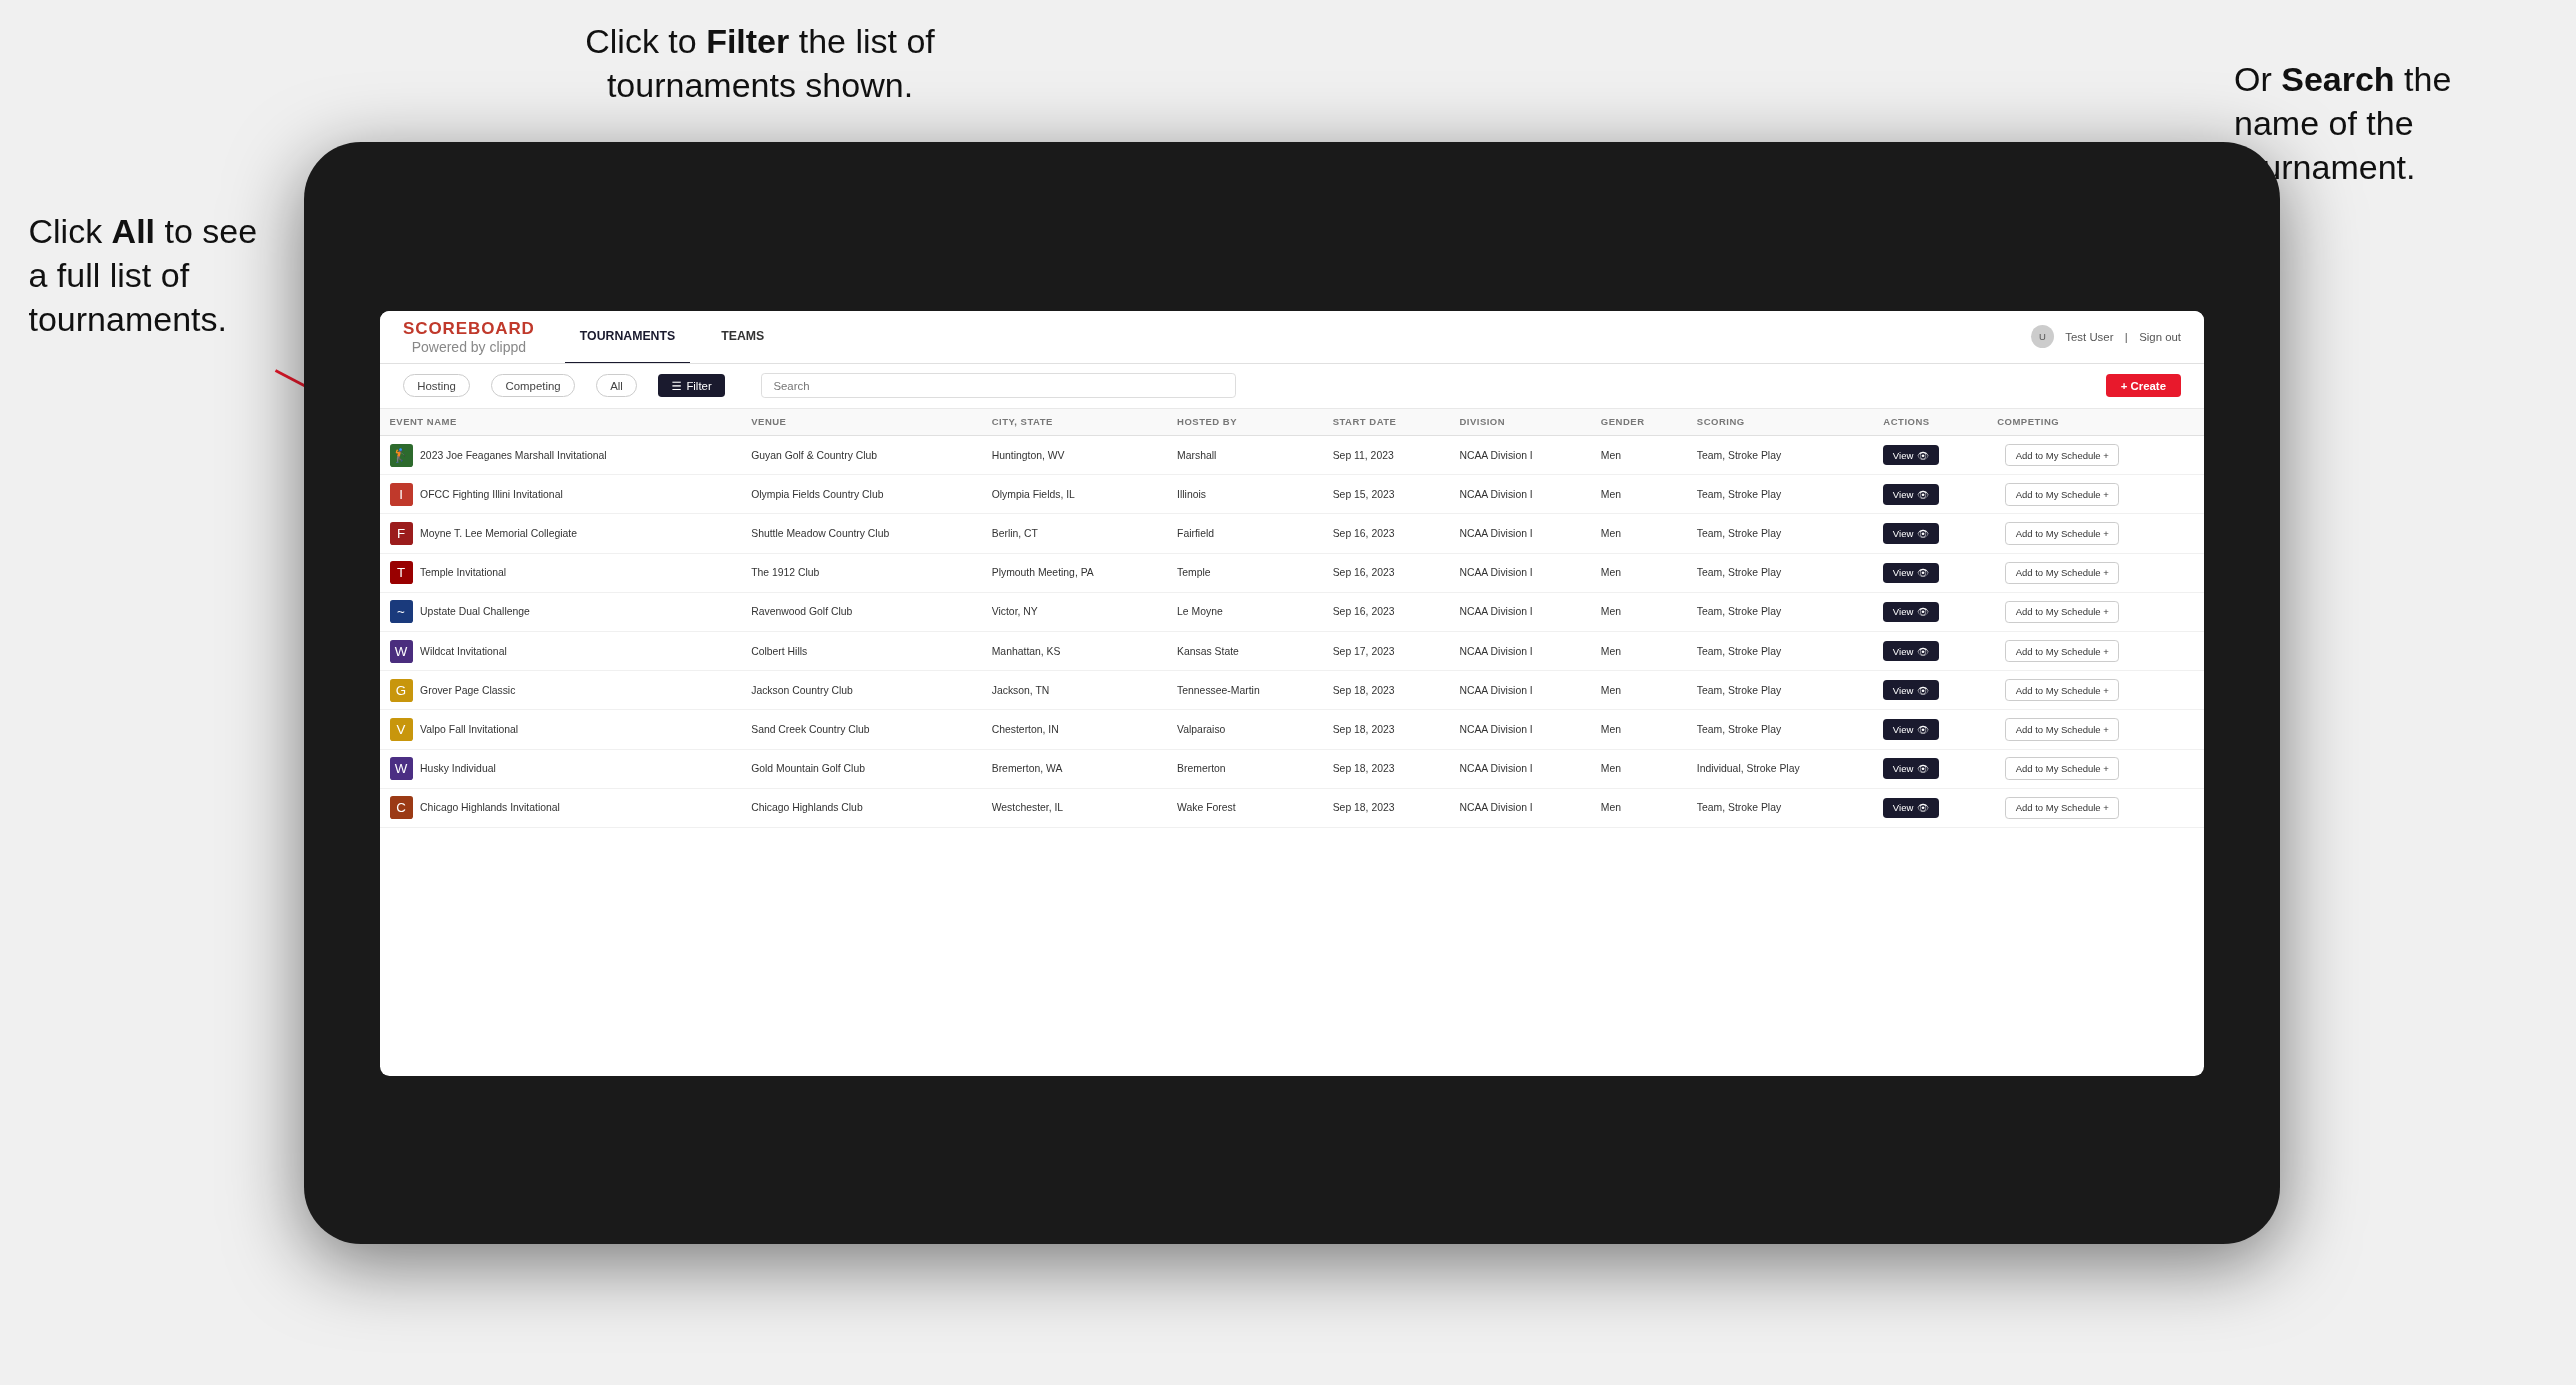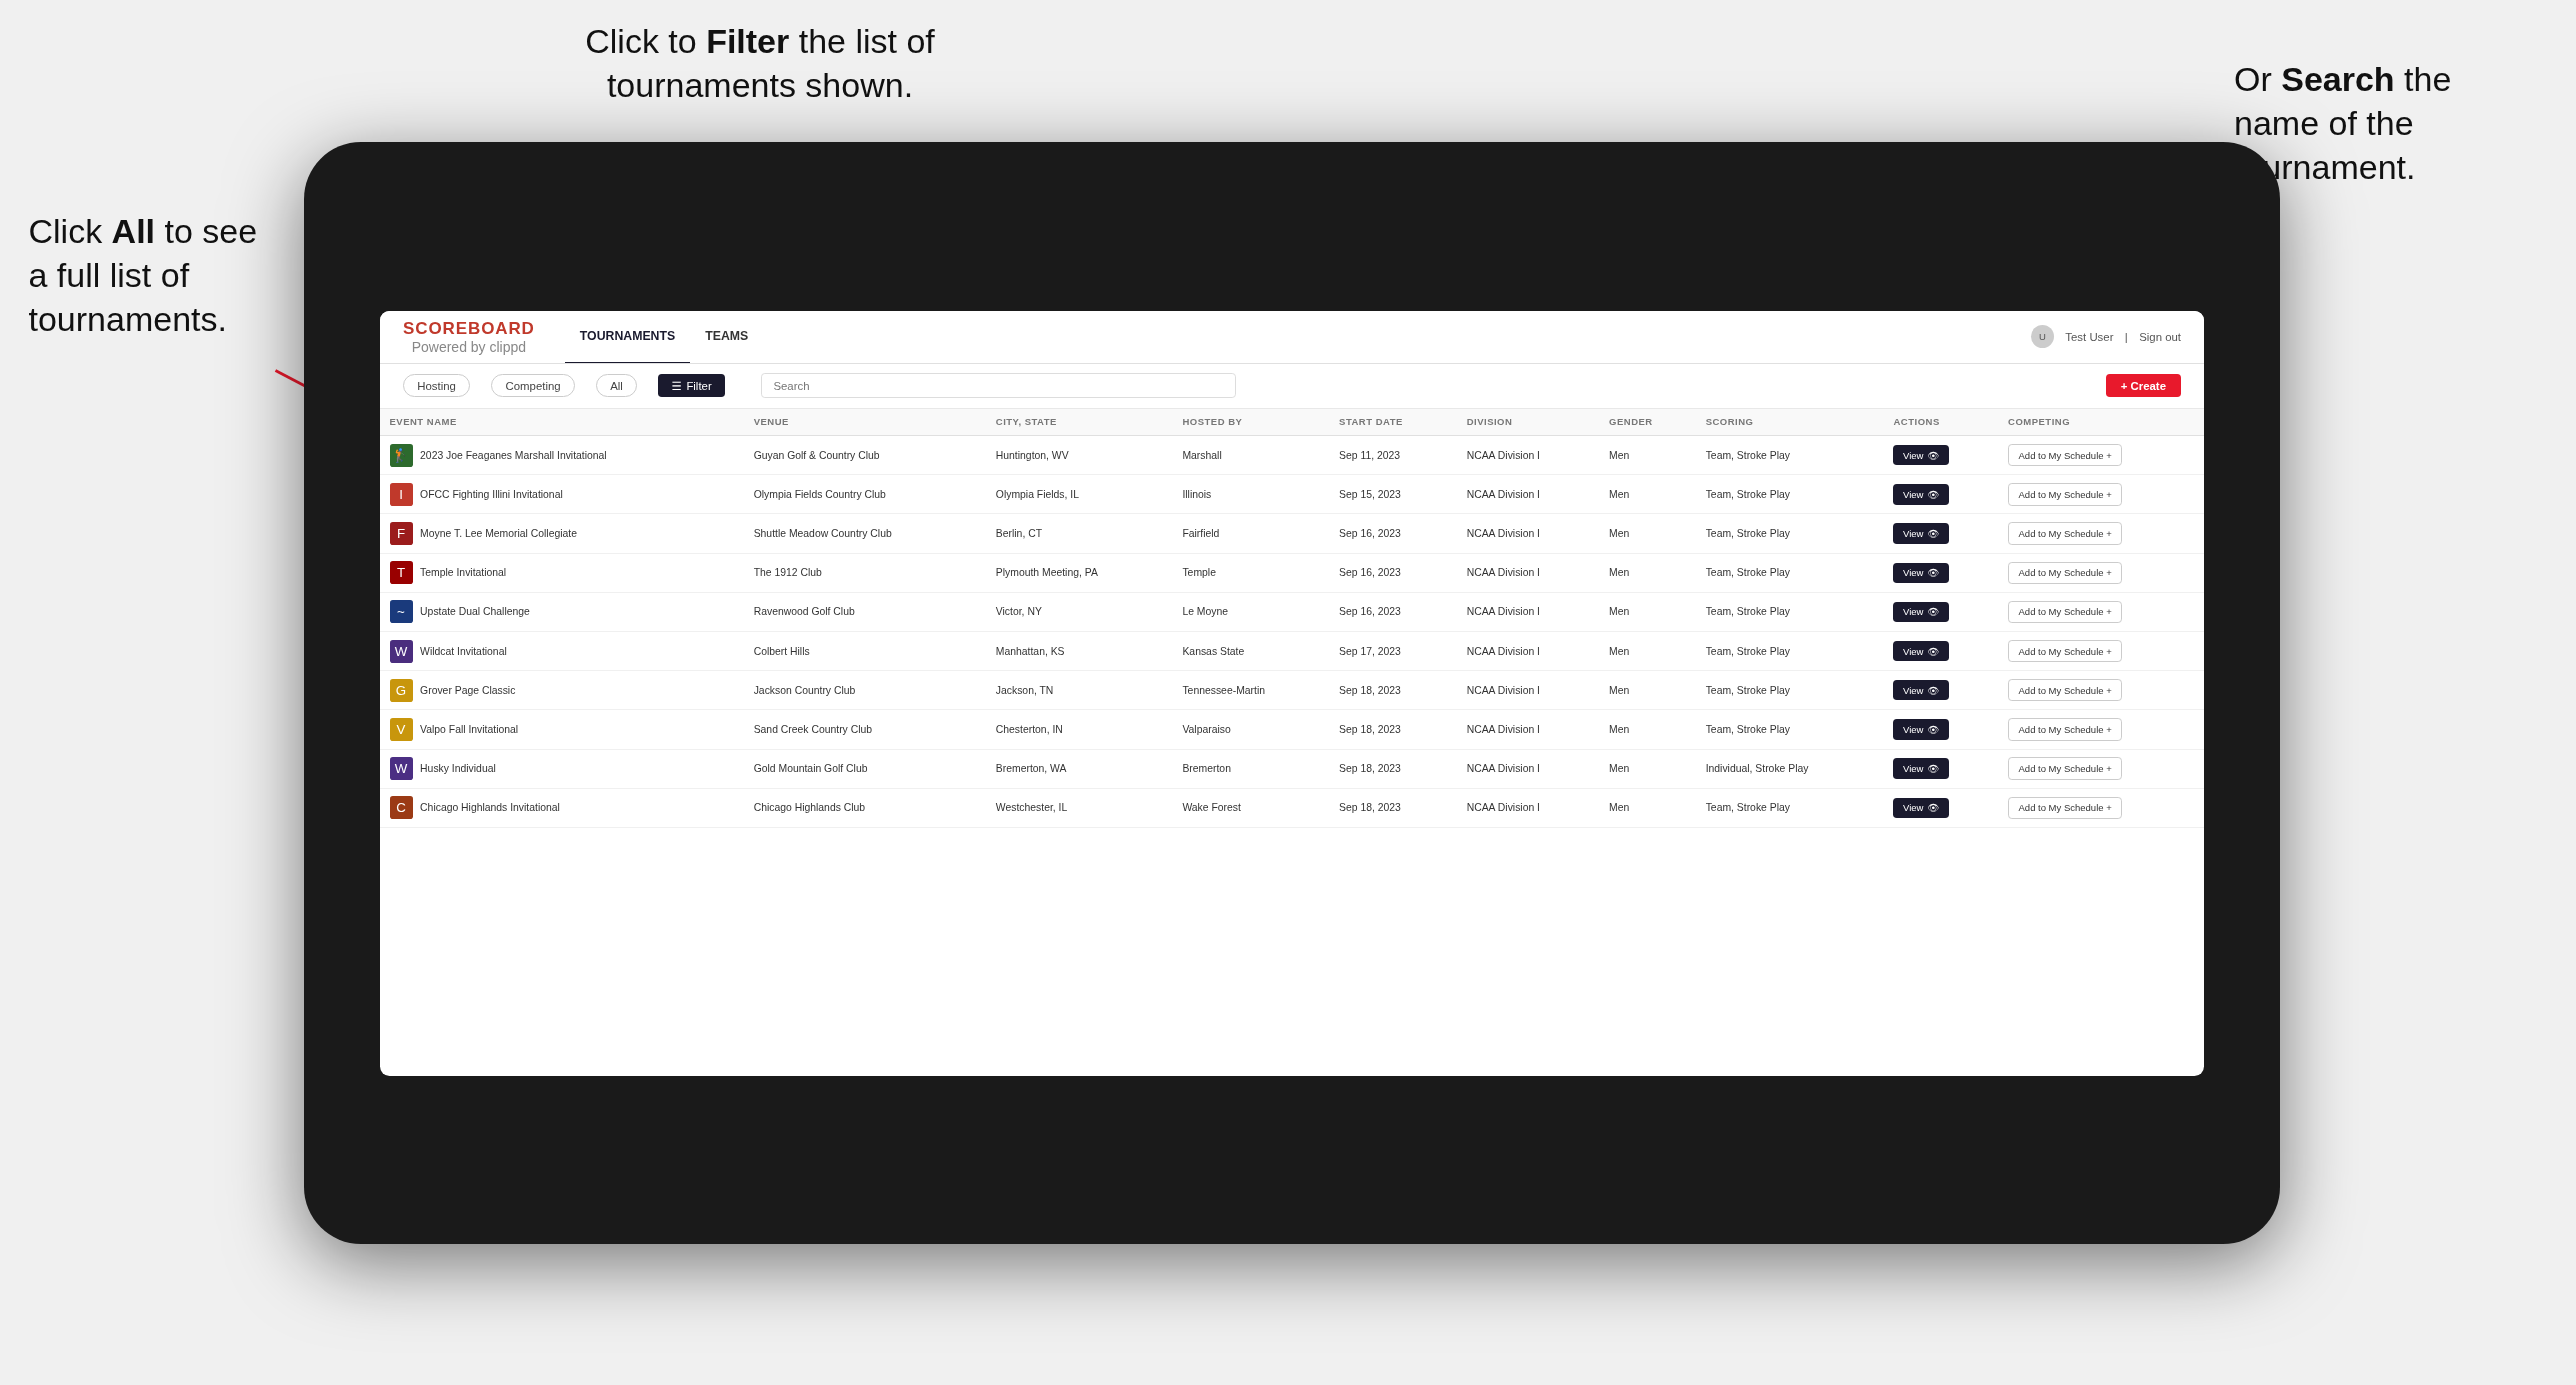--- a/index.html
+++ b/index.html
@@ -97,21 +97,21 @@
       letter-spacing: 0.9px;
     }
     .logo-sub {
       font-size: 14px;
       color: #888;
       text-align: center;
     }
 
     .nav-links {
       display: flex;
-      gap: 0;
+      gap: 16px;
     }
     .nav-link {
       padding: 0 15px;
       font-size: 12.3px;
       font-weight: 600;
       color: #333;
       text-decoration: none;
       height: 53px;
       display: flex;
       align-items: center;
@@ -289,20 +289,21 @@
 
     .actions-cell {
       display: flex;
       align-items: center;
       gap: 5.7px;
     }
 
     .competing-cell {
       display: flex;
       align-items: center;
+      margin-left: 8px;
     }
 
     
     .logo-green { background: #2d6a2d; color: #fff; }
     .logo-red { background: #c0392b; color: #fff; }
     .logo-crimson { background: #9b1c1c; color: #fff; }
     .logo-cherry { background: #990000; color: #fff; }
     .logo-blue { background: #1a3a7c; color: #fff; }
     .logo-purple { background: #4a2d7e; color: #fff; }
     .logo-gold { background: #c8960c; color: #fff; }

